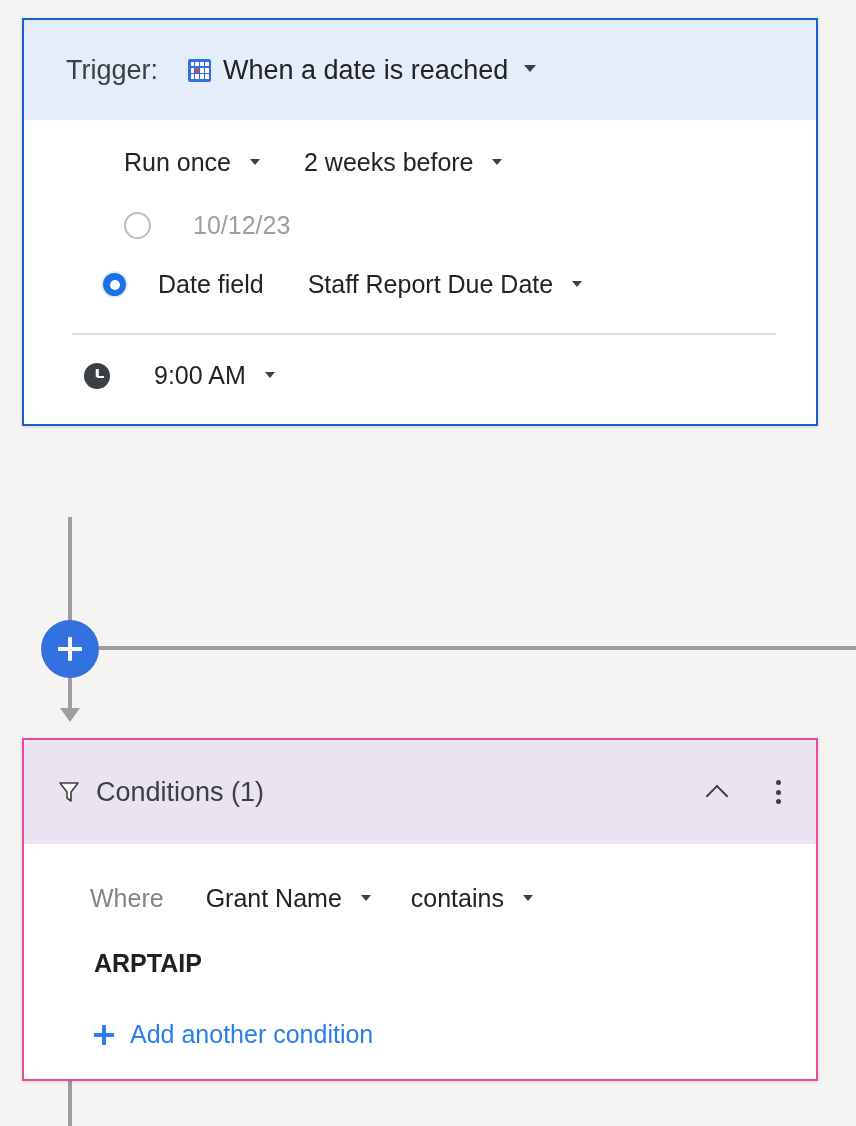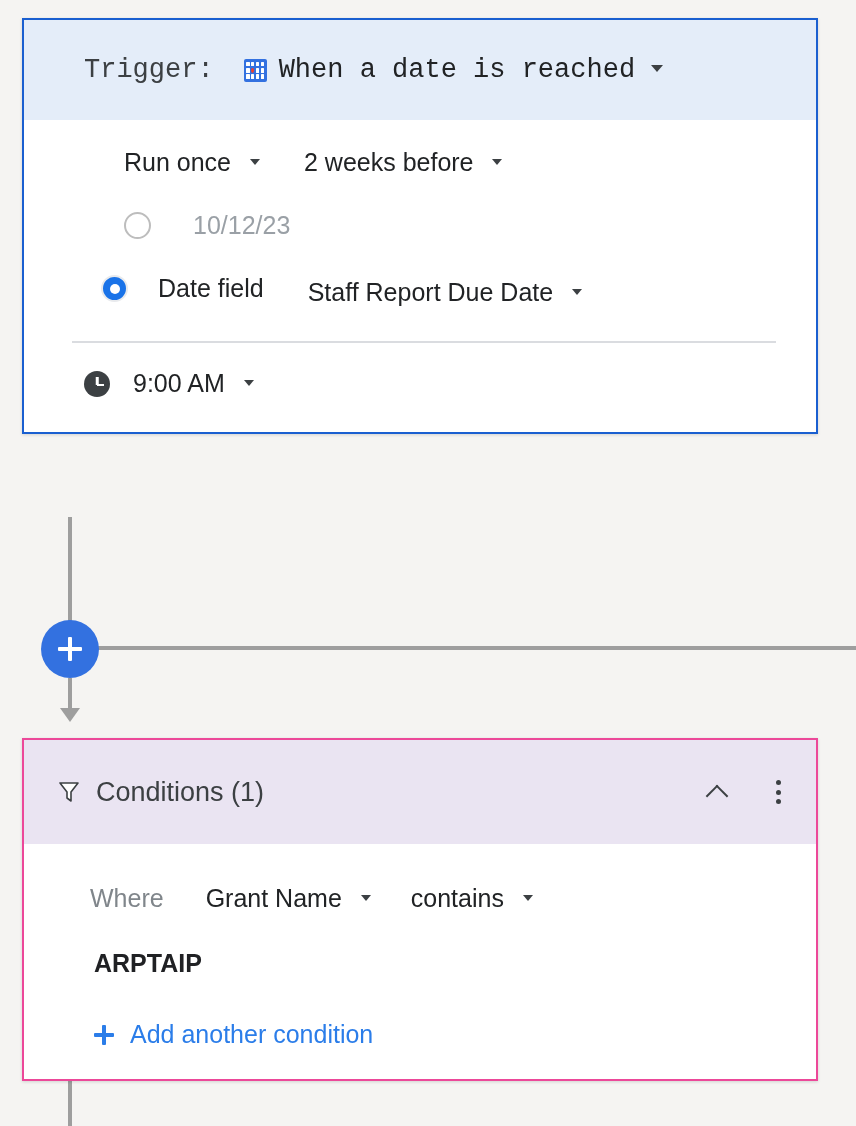--- a/index.html
+++ b/index.html
@@ -77,23 +77,22 @@
     border: 2px solid #1a5fd0;
     background: #ffffff;
     box-shadow: 0 1px 3px rgba(0,0,0,0.14);
   }
 
   .trigger-header {
     background: #e4edf9;
     height: 100px;
     display: flex;
     align-items: center;
-    padding-left: 60px;
+    padding-left: 42px;
     gap: 0;
-    font-family: Liberation Mono, monospace;
   }
 
   .trigger-label {
     font-size: 27px;
     color: #3c4043;
     font-weight: 400;
     margin-right: 30px;
   }
 
   .cal-icon {
@@ -200,21 +199,20 @@
   }
   .date-field-label {
     font-size: 25px;
     color: #212325;
     margin-left: 30px;
   }
   .date-field-value {
     font-size: 25px;
     color: #212325;
     margin-left: 44px;
-    margin-top: 8px;
   }
 
   .divider {
     height: 2px;
     background: #dadce0;
     margin: 34px 40px 0 48px;
   }
 
   .row-time {
     padding: 26px 0 0 60px;
@@ -238,21 +236,21 @@
   .clock-icon::after {
     content: "";
     position: absolute;
     left: 50%; top: 50%;
     width: 28%; height: 2.5px;
     background: #ffffff;
   }
   .time-value {
     font-size: 25px;
     color: #212325;
-    margin-left: 23px;
+    margin-left: 44px;
   }
   .tz-text {
     font-size: 21px;
     color: #9aa0a6;
     padding: 18px 0 0 120px;
   }
 
   
   .conditions-card {
     position: absolute;

